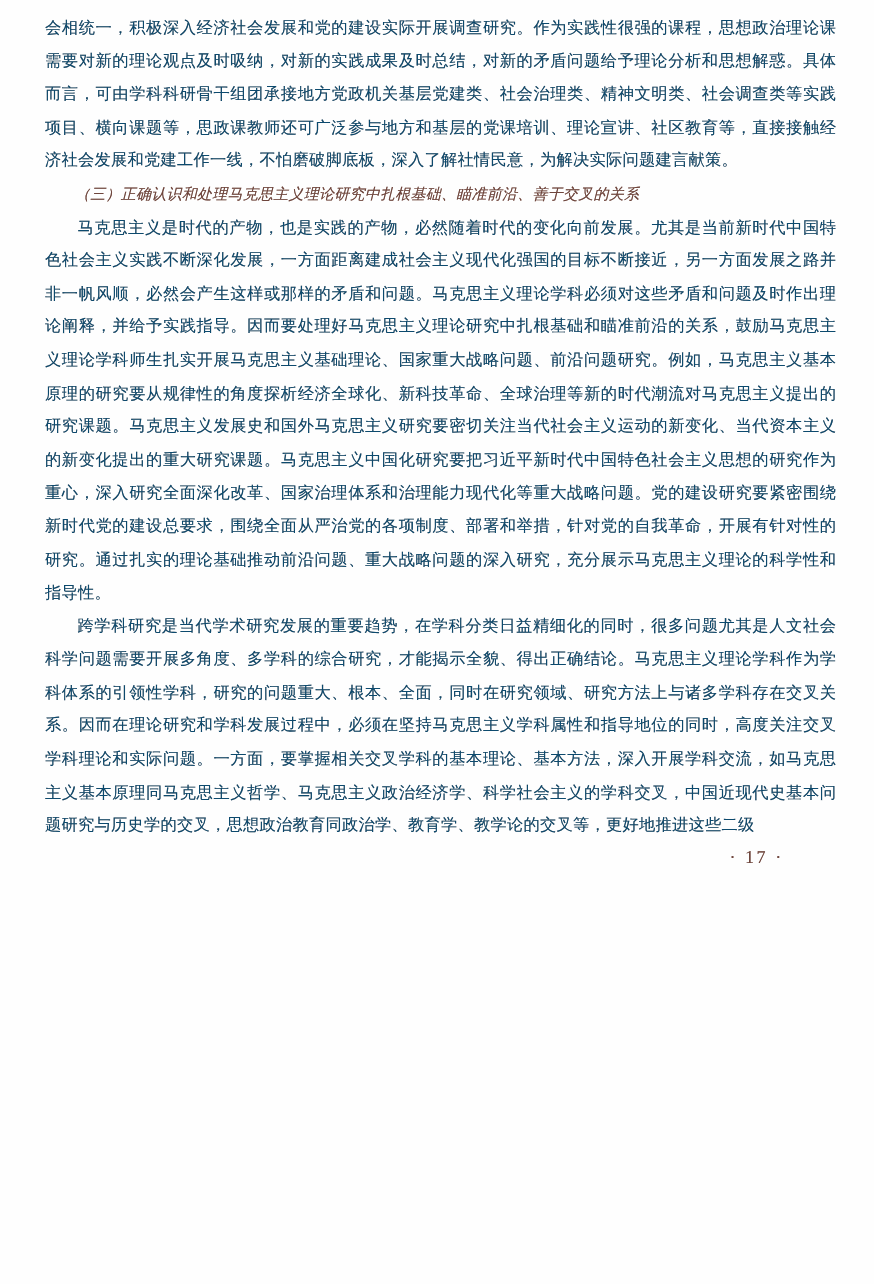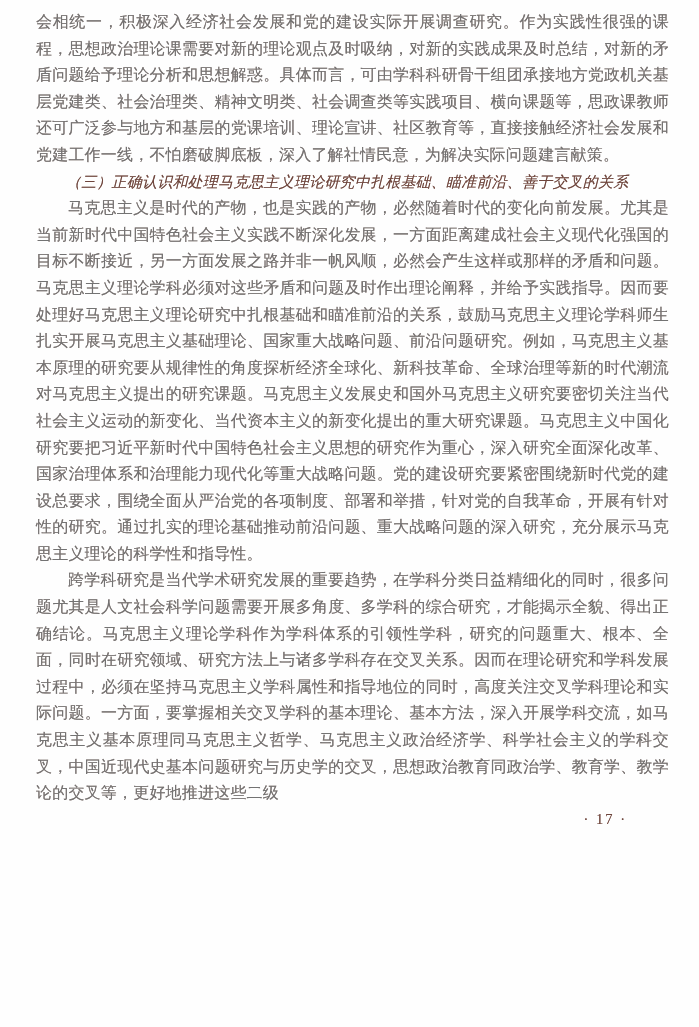--- a/index.html
+++ b/index.html
@@ -10,31 +10,31 @@
     overflow: hidden;
   }
   .page {
     width: 699px;
     height: 1027px;
     background: #fefefe;
     padding: 9px 30px 0 36px;
     font-family: "Liberation Serif", "DejaVu Serif", serif;
   }
   .para {
-    font-size: 16px;
+    font-size: 13px;
     line-height: 26.6px;
     text-align: justify;
     text-justify: inter-character;
-    color: #737373;
+    color: #0c4a6e;
     letter-spacing: 0.2px;
     text-shadow: 0 0 0.5px rgba(110, 65, 55, 0.55);
   }
   .indent { text-indent: 2em; }
   .heading {
-    font-size: 15px;
+    font-size: 12px;
     line-height: 26.6px;
     font-weight: normal;
     font-style: italic;
     text-align: justify;
     text-justify: inter-character;
     text-indent: 2em;
     color: #6e453c;
     letter-spacing: 0.2px;
     text-shadow: 0 0 0.5px rgba(110, 65, 55, 0.55);
   }

